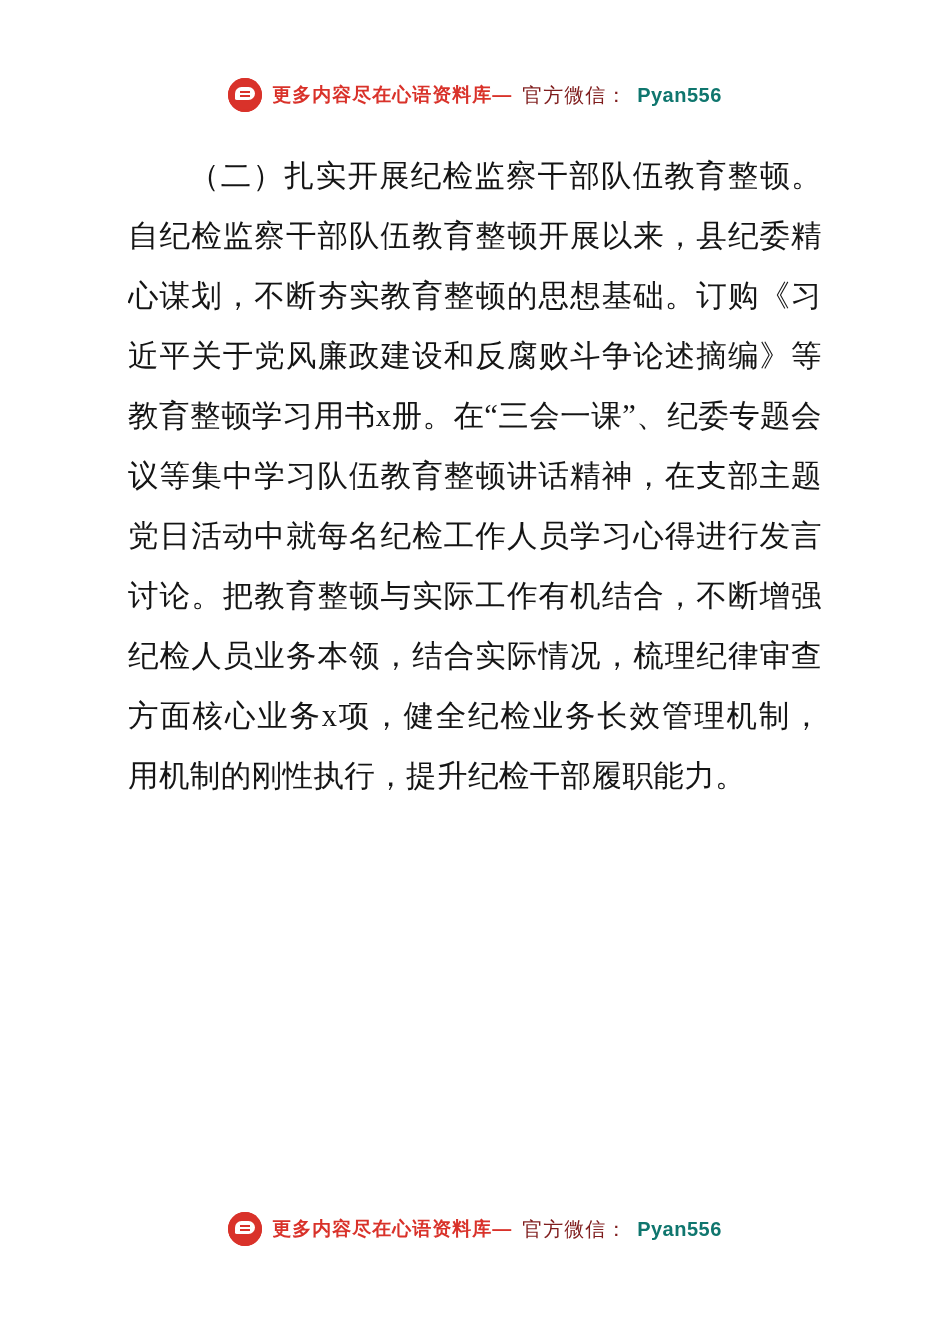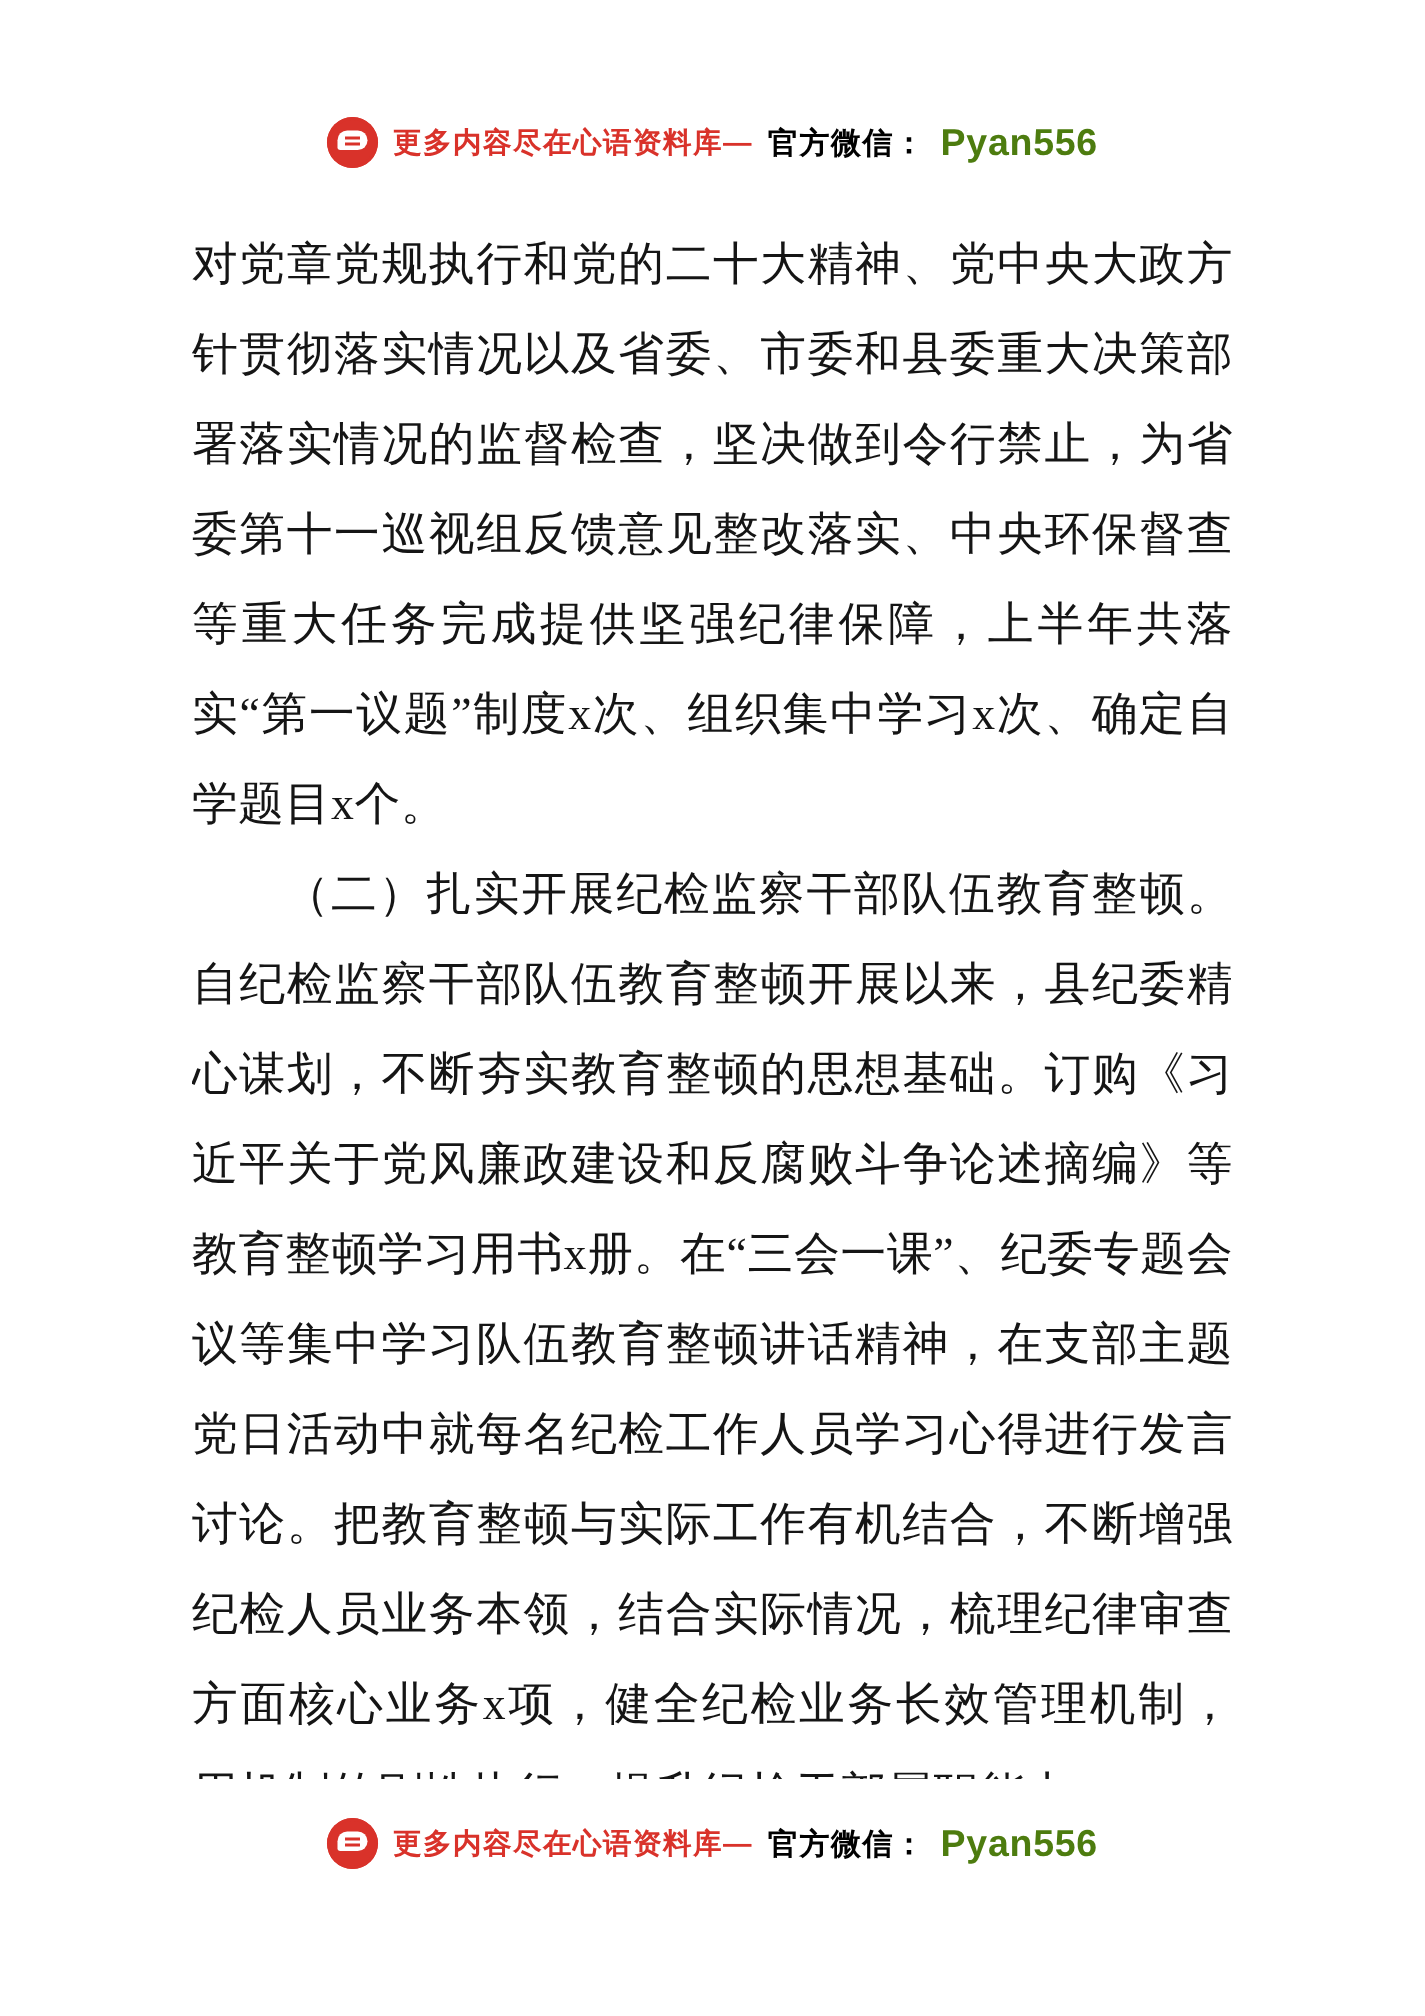--- a/index.html
+++ b/index.html
@@ -66,26 +66,26 @@
   }
   .wm-text {
     font-size: 19px;
     letter-spacing: 1px;
     color: #d9322a;
     font-weight: 700;
   }
   .wm-text2 {
     font-size: 20px;
     letter-spacing: 1px;
-    color: #000000;
-    font-weight: 700;
+    color: #7f1d1d;
+    font-weight: 400;
   }
   .wm-id {
-    font-size: 25px;
-    color: #4d7c0f;
+    font-size: 20px;
+    color: #0f766e;
     font-weight: 700;
     letter-spacing: 0.5px;
   }
 
   
   .doc-body {
     position: absolute;
     left: 128px;
     right: 128px;
     top: 146px;
@@ -114,21 +114,20 @@
 <div class="page">
 
   <div class="watermark top">
     <span class="wm-logo"></span>
     <span class="wm-text">更多内容尽在心语资料库—</span>
     <span class="wm-text2">官方微信：</span>
     <span class="wm-id">Pyan556</span>
   </div>
 
   <div class="doc-body clip">
-    <p class="para">对党章党规执行和党的二十大精神、党中央大政方针贯彻落实情况以及省委、市委和县委重大决策部署落实情况的监督检查，坚决做到令行禁止，为省委第十一巡视组反馈意见整改落实、中央环保督查等重大任务完成提供坚强纪律保障，上半年共落实“第一议题”制度x次、组织集中学习x次、确定自学题目x个。</p>
     <p class="para indent">（二）扎实开展纪检监察干部队伍教育整顿。自纪检监察干部队伍教育整顿开展以来，县纪委精心谋划，不断夯实教育整顿的思想基础。订购《习近平关于党风廉政建设和反腐败斗争论述摘编》等教育整顿学习用书x册。在“三会一课”、纪委专题会议等集中学习队伍教育整顿讲话精神，在支部主题党日活动中就每名纪检工作人员学习心得进行发言讨论。把教育整顿与实际工作有机结合，不断增强纪检人员业务本领，结合实际情况，梳理纪律审查方面核心业务x项，健全纪检业务长效管理机制，用机制的刚性执行，提升纪检干部履职能力。</p>
 
   </div>
 
   <div class="watermark bottom">
     <span class="wm-logo"></span>
     <span class="wm-text">更多内容尽在心语资料库—</span>
     <span class="wm-text2">官方微信：</span>
     <span class="wm-id">Pyan556</span>
   </div>

